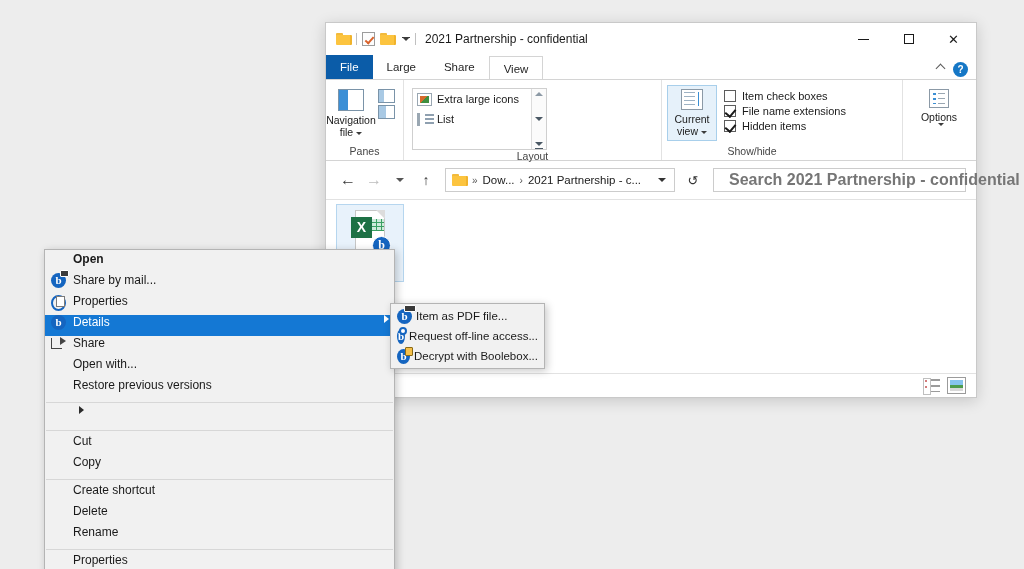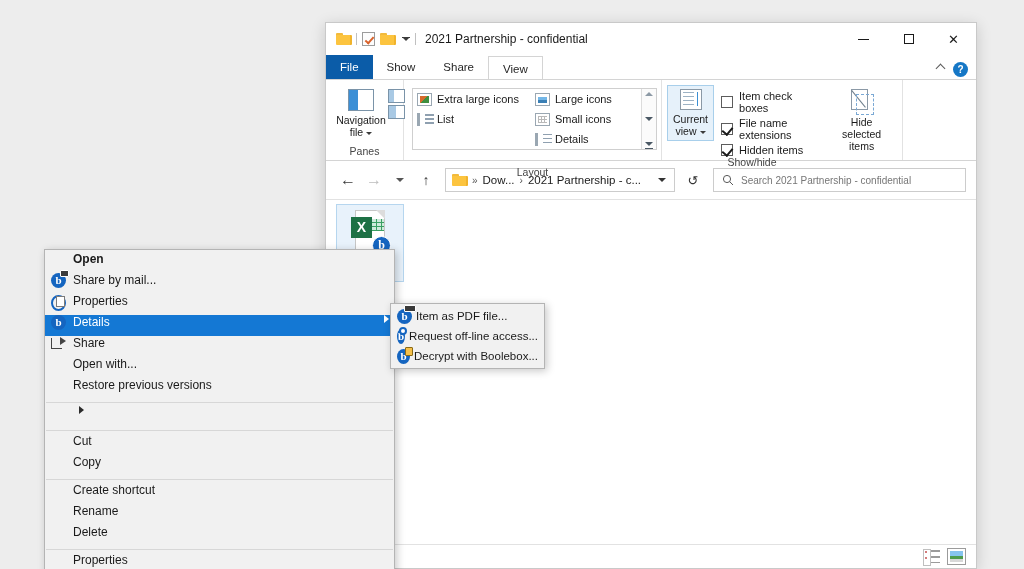--- a/index.html
+++ b/index.html
@@ -9,21 +9,21 @@
     overflow: hidden;
     background: #ededed;
     font-family: "Liberation Sans", sans-serif;
     -webkit-font-smoothing: antialiased;
   }
 
   
   #explorer-window {
     position: absolute;
     left: 325px; top: 22px;
-    width: 652px; height: 547px;
+    width: 652px; height: 376px;
     background: #86efac;
     border: 1px solid #c9c9c9;
     box-shadow: 0 3px 14px rgba(0,0,0,0.16);
     display: flex; flex-direction: column;
   }
 
   
   .titlebar {
     height: 32px;
     background: #ffffff;
@@ -316,21 +316,21 @@
   .refresh-btn {
     width: 24px; height: 24px; display: flex; align-items: center;
     justify-content: center; font-size: 13px; color: #333;
     margin-left: 4px; cursor: default;
   }
   .searchbox {
     width: 253px; height: 24px; border: 1px solid #cccccc; background: #fff;
     display: flex; align-items: center; gap: 7px; padding: 0 8px;
     margin-left: 6px;
   }
-  .search-ph { font-size: 10px; color: #767676; white-space: nowrap; }
+  .search-ph { font-size: 16px; color: #767676; white-space: nowrap; font-weight: bold; }
 
   
   .filepane {
     flex: 1; background: #ffffff;
     border-top: 1px solid #e2e2e2;
     position: relative; overflow: hidden;
   }
   .file-tile {
     position: absolute; left: 10px; top: 4px;
     width: 68px; height: 78px;
@@ -527,85 +527,71 @@
           <span>✕</span>
         </div>
     </div>
   </div>
 
   <div class="ribbon-tabs">
     <div class="tab file">
         <span>File</span>
       </div>
     <div class="tab">
-        <span>Show</span>
+        <span>Large</span>
       </div>
     <div class="tab">
         <span>Share</span>
       </div>
     <div class="tab active">
         <span>View</span>
       </div>
     <div class="ribbon-help">
       <span class="chev-up"></span>
       <span class="help-ico">?</span>
     </div>
   </div>
 
   <div class="ribbon">
 
     <div class="rib-group" style="width:78px;">
-      <div class="rib-group-body" style="padding-left:12px;">
+      <div class="rib-group-body" style="padding-left:2px;">
         <div class="big-btn" style="width:46px;">
           <span class="navpane-ico">
               <i></i>
             </span>
           <span>Navigation</span>
           <span style="white-space:nowrap;"><span>file</span><span class="dd-caret"></span></span>
         </div>
         <div class="small-btn">
           <span class="navpane-sm">
               <i></i>
             </span>
           <span class="navpane-sm bottom">
               <i style="width:7px;"></i>
             </span>
         </div>
       </div>
       <div class="rib-group-title">Panes</div>
     </div>
 
-    <div class="rib-group" style="width:258px;gap:16px;">
+    <div class="rib-group" style="width:258px;">
       <div class="rib-group-body" style="padding-left:8px;">
         <div class="gallery">
           <div class="gallery-cols">
             <div class="gal-col" style="width:118px;">
               <div class="gal-item">
                 <span class="vico vico-xl"></span>
                 <span>Extra large icons</span>
               </div>
               <div class="gal-item">
                 <span class="vico vico-list"></span>
                 <span>List</span>
               </div>
             </div>
-            <div class="gal-col" style="width:110px;">
-              <div class="gal-item">
-                <span class="vico vico-lg"></span>
-                <span>Large icons</span>
-              </div>
-              <div class="gal-item">
-                <span class="vico vico-sm"></span>
-                <span>Small icons</span>
-              </div>
-              <div class="gal-item">
-                <span class="vico vico-det"></span>
-                <span>Details</span>
-              </div>
-            </div>
           </div>
           <div class="gal-scroll">
             <span class="gal-arrow up"></span>
             <span class="gal-arrow down"></span>
             <span class="gal-arrow more"></span>
           </div>
         </div>
       </div>
       <div class="rib-group-title">Layout</div>
     </div>
@@ -624,32 +610,32 @@
           </div>
           <div class="chk-row">
             <span class="chk on"></span>
             <span>File name extensions</span>
           </div>
           <div class="chk-row">
             <span class="chk on"></span>
             <span>Hidden items</span>
           </div>
         </div>
-        <div class="big-btn" style="width:86px;margin-left:12px;">
-          <span class="hidesel-ico">
-              <span class="hidesel-slash"></span>
-            </span>
-          <span>Hide selected</span>
-          <span>items</span>
-        </div>
       </div>
       <div class="rib-group-title" style="margin-left:-60px;">Show/hide</div>
     </div>
 
     <div class="rib-group" style="width:72px;border-right:none;">
+      <div class="rib-group-body" style="justify-content:center;">
+        <div class="big-btn" style="width:56px;">
+          <span class="options-ico"></span>
+          <span>Options</span>
+          <span class="dd-caret"></span>
+        </div>
+      </div>
       <div class="rib-group-title"></div>
     </div>
   </div>
 
   <div class="addressbar">
     <span class="nav-btn nav-arrow-l">←</span>
     <span class="nav-btn nav-arrow-r">→</span>
     <span class="nav-btn">
         <span class="nav-caret"></span>
       </span>
@@ -762,26 +748,26 @@
 
   <div class="cm-sep"></div>
 
   <div class="cm-item">
     <span class="cm-ico-slot"></span>
     <span class="cm-label">Create shortcut</span>
   </div>
 
   <div class="cm-item">
     <span class="cm-ico-slot"></span>
+    <span class="cm-label">Delete</span>
+  </div>
+
+  <div class="cm-item">
+    <span class="cm-ico-slot"></span>
     <span class="cm-label">Rename</span>
-  </div>
-
-  <div class="cm-item">
-    <span class="cm-ico-slot"></span>
-    <span class="cm-label">Delete</span>
   </div>
 
   <div class="cm-sep"></div>
 
   <div class="cm-item">
     <span class="cm-ico-slot"></span>
     <span class="cm-label">Properties</span>
   </div>
 </div>
 

